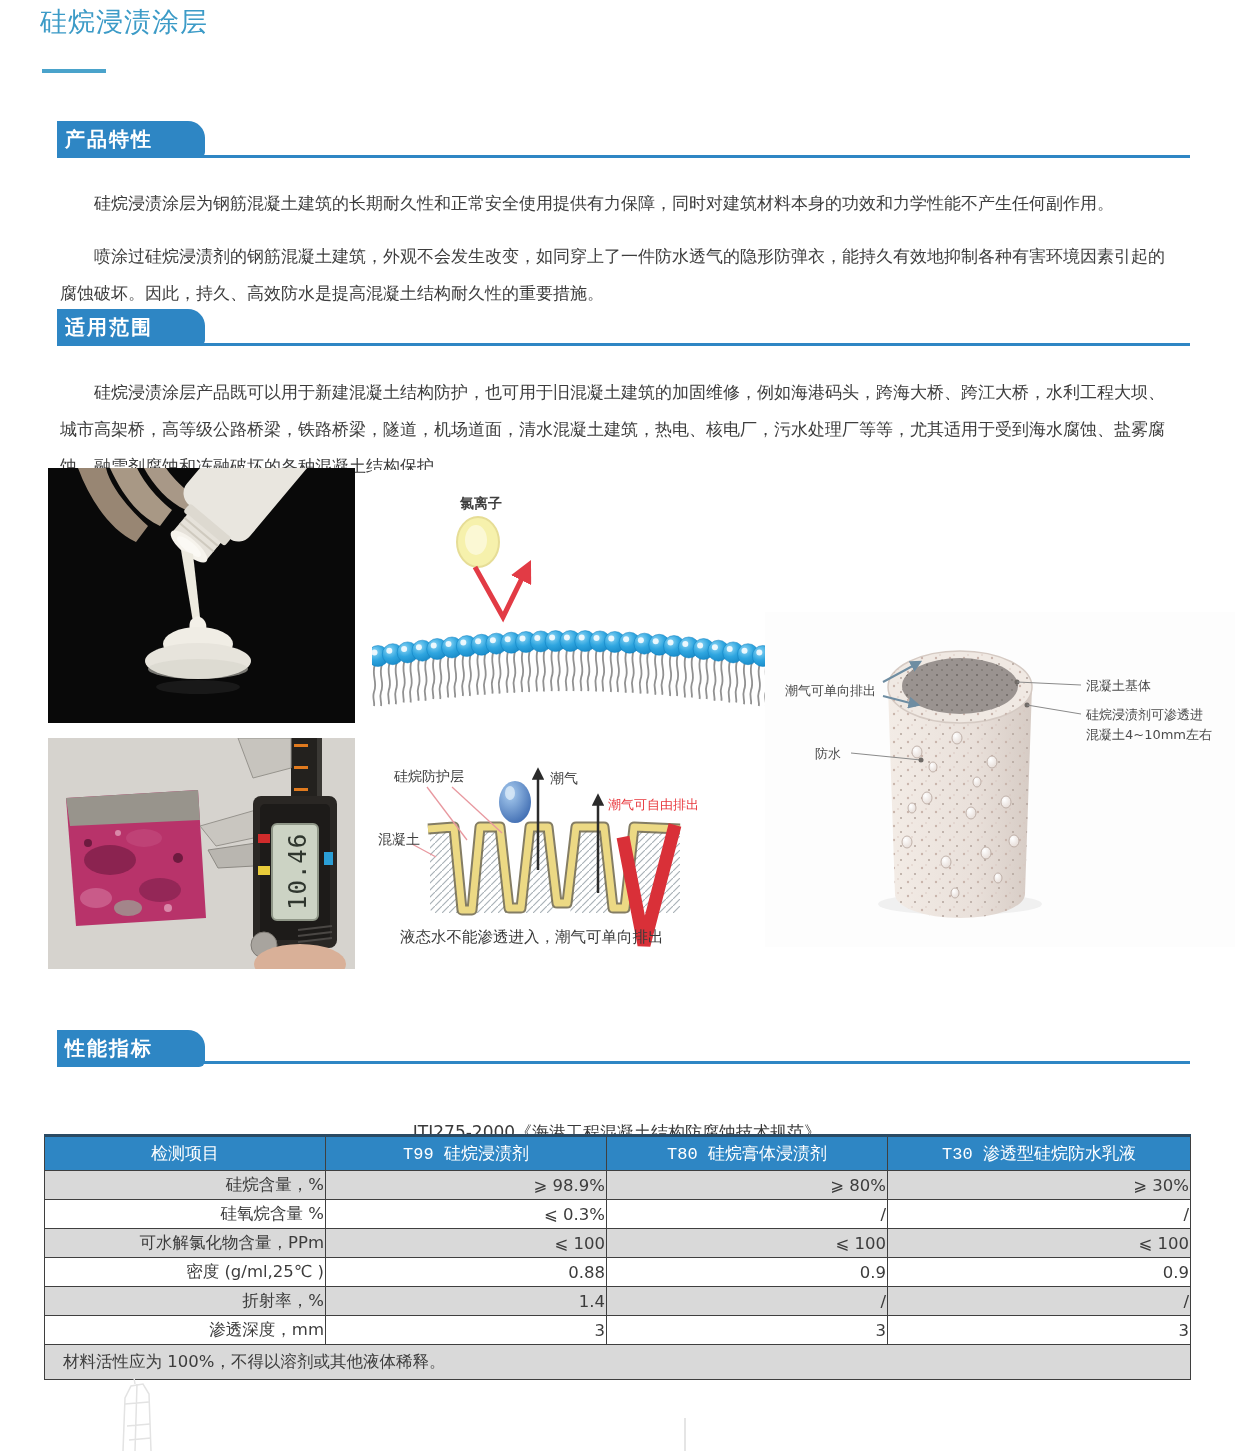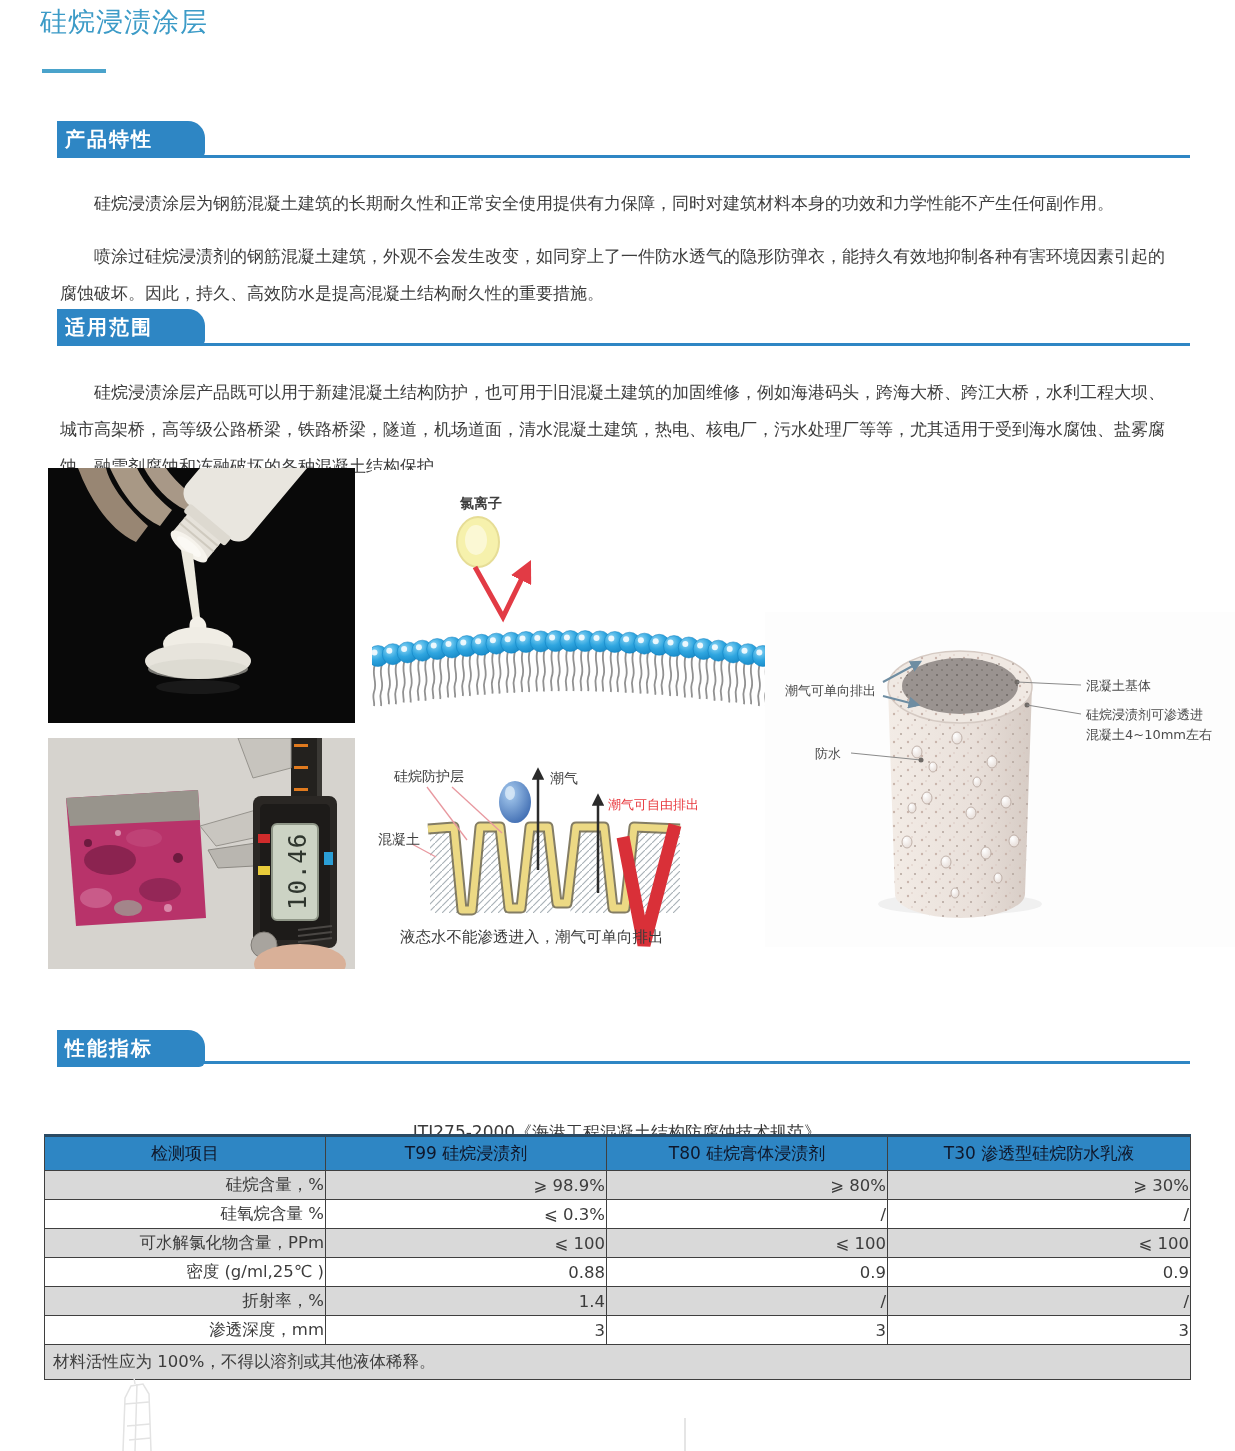--- a/index.html
+++ b/index.html
@@ -13,27 +13,27 @@
          border-radius:0 17px 6px 0;color:#fff;font-size:20px;font-weight:bold;
          line-height:37px;padding-left:8px;box-sizing:border-box;letter-spacing:2px;}
   .para{position:absolute;left:44px;width:1146px;font-size:17px;color:#3d3d3d;line-height:37px;}
   .para p{margin:16px;text-indent:2em;}
   .fig{position:absolute;}
   .fig svg{display:block;width:100%;height:100%;}
   .caption{position:absolute;left:44px;top:1080px;width:1146px;text-align:center;
            font-size:17px;color:#3a3a3a;margin-top:41px;}
   table.perf{position:absolute;left:44px;top:1134px;width:1146px;border-collapse:collapse;
              border-top:3px solid #2a4a63;table-layout:fixed;}
-  table.perf th{background:#2e86c4;color:#0f172a;font-size:17px;font-weight:normal;
-                height:31px;border:1px solid #3f3f3f;}
+  table.perf th{background:#2e86c4;color:#ffffff;font-size:17px;font-weight:normal;
+                height:31px;border:1px solid #3f3f3f;font-family:Liberation Mono, monospace;}
   table.perf td{height:26px;text-align:right;font-size:16.5px;color:#3c3c3c;
                 border:1px solid #3f3f3f;}
   table.perf tbody tr:nth-child(odd){background:#d9d9d9;}
   table.perf tbody tr:nth-child(even){background:#ffffff;}
-  table.perf td.footnote{text-align:left;padding:4px 8px;}
+  table.perf td.footnote{text-align:left;padding:4px 18px;}
   .lbl{fill:#4a4a4a;font-size:13px;font-family:"DejaVu Sans",sans-serif;}
   .lbl14{fill:#3f3f3f;font-size:14px;font-family:"DejaVu Sans",sans-serif;}
 </style>
 </head>
 <body>
 
 <div class="page">
 
   <h1 class="title">硅烷浸渍涂层</h1>
   <div class="title-rule"></div>

